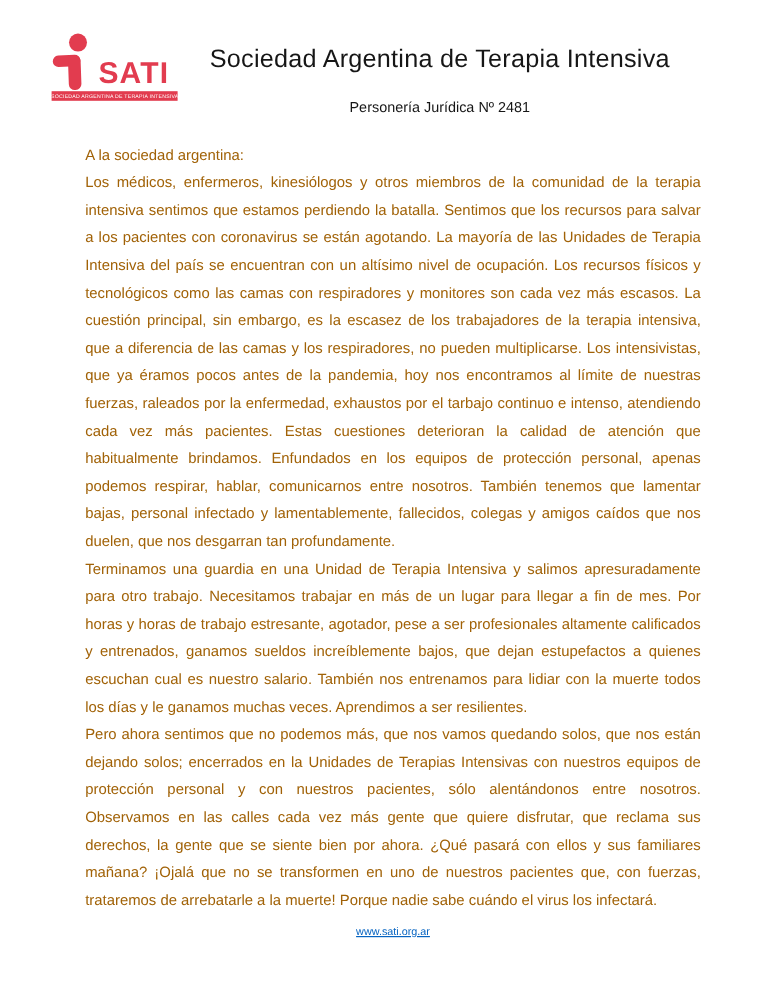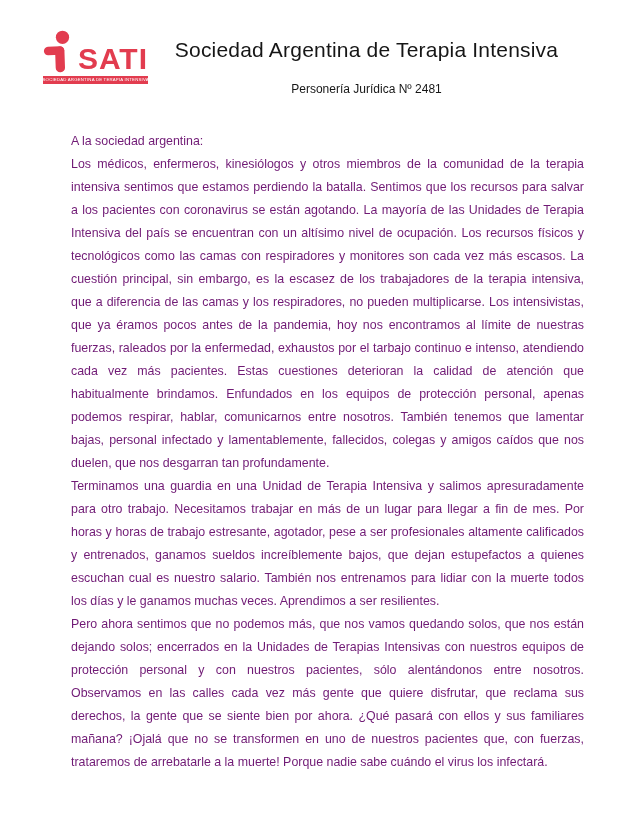--- a/index.html
+++ b/index.html
@@ -17,21 +17,21 @@
 
   
   .logo {
     position: absolute; left: 43px; top: 27px; width: 105px;
   }
   .logo-row {
     display: flex; align-items: flex-end; height: 48px;
   }
   .person-icon { display: block; }
   .logo-acronym {
-    font-size: 30px; font-weight: bold; color: #e23c4f;
+    font-size: 25px; font-weight: bold; color: #e23c4f;
     letter-spacing: 1px; line-height: 1; margin-left: 3px;
     margin-bottom: 1px;
   }
   .logo-banner {
     margin-top: 1px; width: 105px; height: 8px;
     background: #e23c4f; color: #ffffff;
     overflow: hidden; white-space: nowrap;
     display: flex; align-items: center; justify-content: center;
   }
   .logo-banner span {
@@ -45,22 +45,22 @@
   }
   .doc-title {
     font-size: 21px; color: #161616; letter-spacing: 0.2px;
   }
   .doc-subtitle {
     font-size: 12px; color: #161616; margin-top: 20px;
   }
 
   
   .letter-body {
-    position: absolute; left: 71px; top: 130px; width: 513px;
-    font-size: 12.4px; line-height: 23px; color: #701a75;
+    position: absolute; left: 71px; top: 118px; width: 513px;
+    font-size: 12.4px; line-height: 23px; color: #a16207;
     text-align: justify;
   }
   .letter-body p { margin: 0; }
 
   
   .letter-footer {
     position: absolute; left: 71px; top: 769px; width: 513px;
     text-align: center; font-size: 9px; line-height: 15.5px;
     color: #3d3d3d;
   }
@@ -95,15 +95,18 @@
   </div>
 
   <div class="letter-body">
     <p>A la sociedad argentina:</p>
     <p>Los médicos, enfermeros, kinesiólogos y otros miembros de la comunidad de la terapia intensiva sentimos que estamos perdiendo la batalla. Sentimos que los recursos para salvar a los pacientes con coronavirus se están agotando. La mayoría de las Unidades de Terapia Intensiva del país se encuentran con un altísimo nivel de ocupación. Los recursos físicos y tecnológicos como las camas con respiradores y monitores son cada vez más escasos. La cuestión principal, sin embargo, es la escasez de los trabajadores de la terapia intensiva, que a diferencia de las camas y los respiradores, no pueden multiplicarse. Los intensivistas, que ya éramos pocos antes de la pandemia, hoy nos encontramos al límite de nuestras fuerzas, raleados por la enfermedad, exhaustos por el tarbajo continuo e intenso, atendiendo cada vez más pacientes. Estas cuestiones deterioran la calidad de atención que habitualmente brindamos. Enfundados en los equipos de protección personal, apenas podemos respirar, hablar, comunicarnos entre nosotros. También tenemos que lamentar bajas, personal infectado y lamentablemente, fallecidos, colegas y amigos caídos que nos duelen, que nos desgarran tan profundamente.</p>
     <p>Terminamos una guardia en una Unidad de Terapia Intensiva y salimos apresuradamente para otro trabajo. Necesitamos trabajar en más de un lugar para llegar a fin de mes. Por horas y horas de trabajo estresante, agotador, pese a ser profesionales altamente calificados y entrenados, ganamos sueldos increíblemente bajos, que dejan estupefactos a quienes escuchan cual es nuestro salario. También nos entrenamos para lidiar con la muerte todos los días y le ganamos muchas veces. Aprendimos a ser resilientes.</p>
     <p>Pero ahora sentimos que no podemos más, que nos vamos quedando solos, que nos están dejando solos; encerrados en la Unidades de Terapias Intensivas con nuestros equipos de protección personal y con nuestros pacientes, sólo alentándonos entre nosotros. Observamos en las calles cada vez más gente que quiere disfrutar, que reclama sus derechos, la gente que se siente bien por ahora. ¿Qué pasará con ellos y sus familiares mañana? ¡Ojalá que no se transformen en uno de nuestros pacientes que, con fuerzas, trataremos de arrebatarle a la muerte! Porque nadie sabe cuándo el virus los infectará.</p>
   </div>
 
   <div class="letter-footer">
+    <div>
+      <a class="website-link" href="#">www.sati.org.ar</a>
+    </div>
   </div>
 
 </div>
 
 </body></html>

